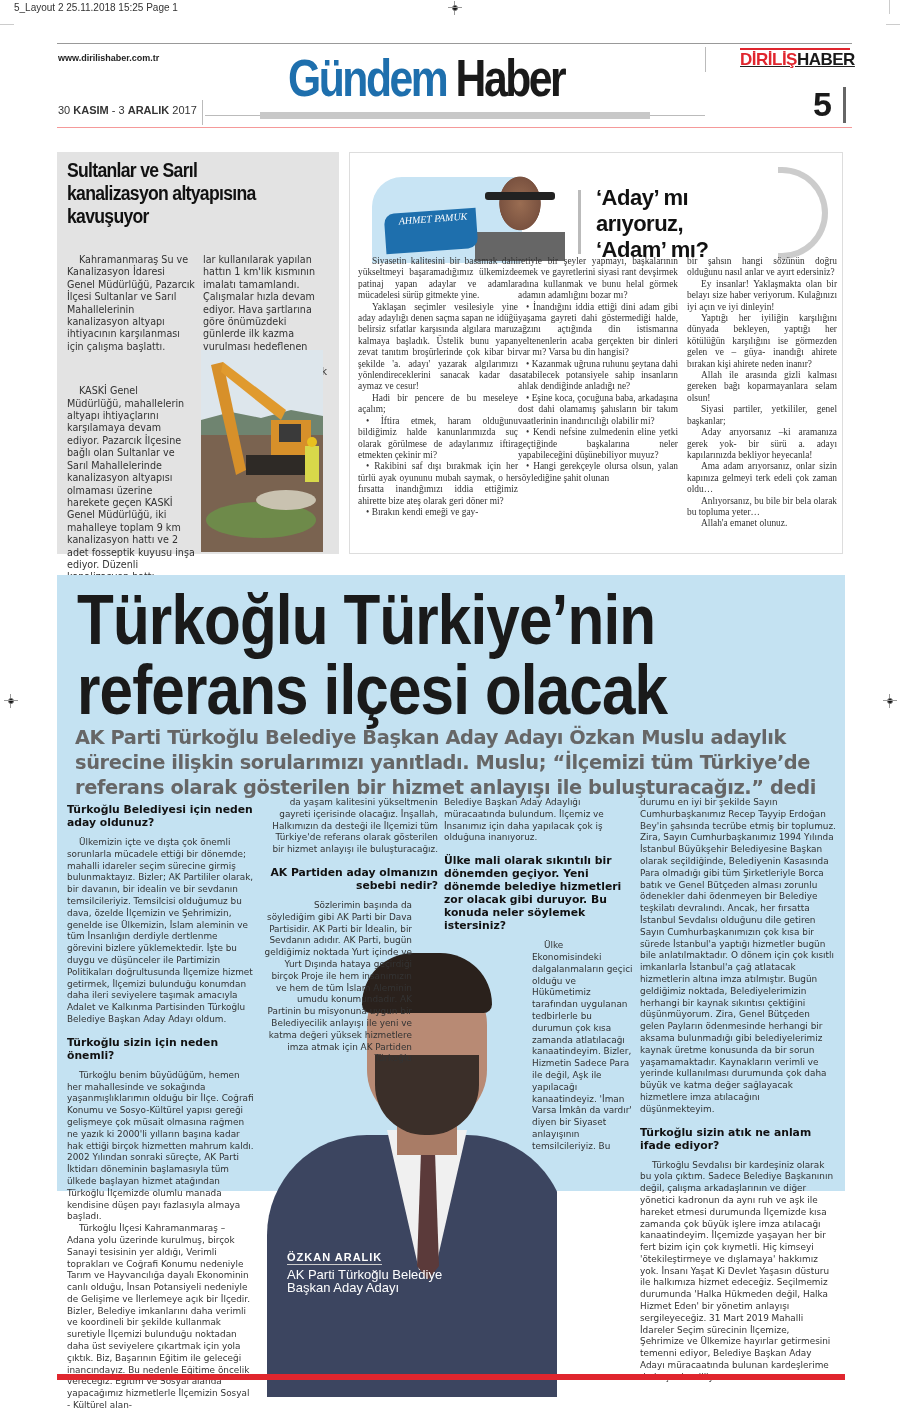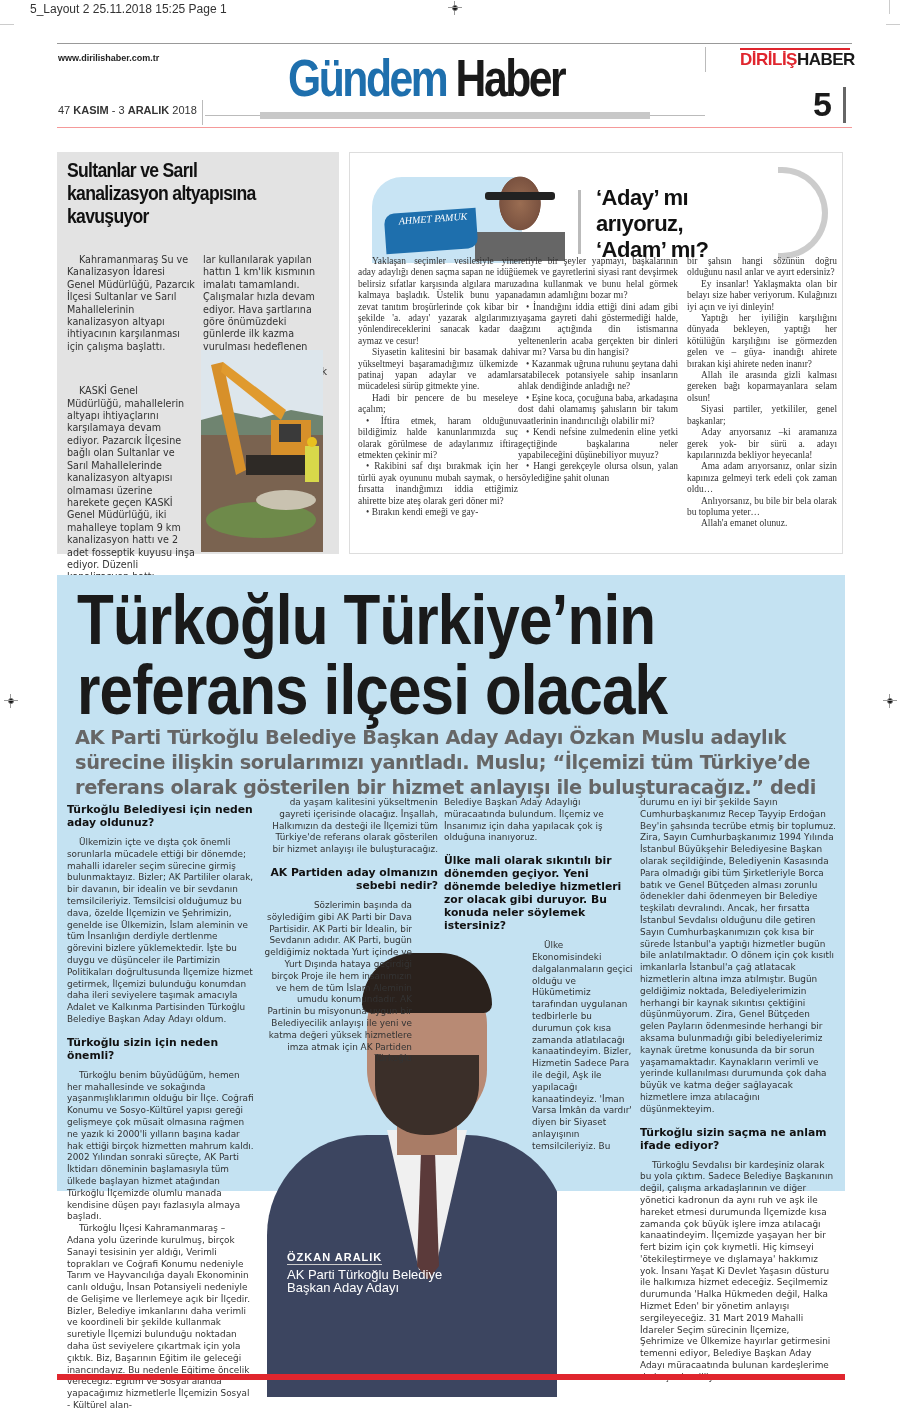--- a/index.html
+++ b/index.html
@@ -1,38 +1,38 @@
 <!DOCTYPE html>
 <html><head>
 <meta charset="utf-8">
 <style>
   * { box-sizing: border-box; margin: 0; padding: 0; }
   html, body { width: 900px; height: 1420px; background: #ffffff; overflow: hidden; }
   body { position: relative; font-family: "DejaVu Sans", sans-serif; color: #222; }
 
-  .slug { position: absolute; left: 30px; top: 2px; font-size: 12px; color: #333; font-family: "Liberation Sans", sans-serif; }
+  .slug { position: absolute; left: 14px; top: 2px; font-size: 10px; color: #333; font-family: "Liberation Sans", sans-serif; }
   .regmark { position: absolute; width: 14px; height: 14px; }
   .regmark::before { content: ""; position: absolute; left: 6px; top: 0; width: 1px; height: 14px; background: #999; }
   .regmark::after { content: ""; position: absolute; left: 0; top: 6px; width: 14px; height: 1px; background: #999; }
   .regmark .dot { position: absolute; left: 4px; top: 4px; width: 6px; height: 6px; border-radius: 50%; background: #111; border: 1px solid #777; }
   .cropline { position: absolute; background: #ccc; }
 
   
   .hdr-top-rule { position: absolute; left: 57px; top: 43px; width: 795px; height: 1px; background: #999; }
   .hdr-bot-rule { position: absolute; left: 57px; top: 127px; width: 795px; height: 1px; background: #e55; opacity: .6; }
   .site-url { position: absolute; left: 58px; top: 53px; font-size: 9px; font-weight: bold; font-family: "Liberation Sans", sans-serif; color: #222; }
   .issue-date { position: absolute; left: 58px; top: 104px; font-size: 11px; font-family: "Liberation Sans", sans-serif; color: #333; }
   .issue-date b { font-weight: bold; }
   .date-vsep { position: absolute; left: 202px; top: 100px; width: 1px; height: 25px; background: #bbb; }
   .masthead { position: absolute; left: 288px; top: 52px; font-family: "Liberation Sans", sans-serif; font-weight: bold; font-size: 52px; letter-spacing: -3px; line-height: 1; transform: scaleX(.82); transform-origin: left top; }
   .masthead .g { color: #1e6fad; }
   .masthead .h { color: #1a1a1a; }
   .masthead-bar { position: absolute; left: 260px; top: 112px; width: 390px; height: 7px; background: #c8c8c8; }
   .masthead-line { position: absolute; left: 205px; top: 115px; width: 500px; height: 1px; background: #bbb; }
-  .brand { position: absolute; left: 740px; top: 50px; font-family: "Liberation Sans", sans-serif; font-weight: bold; font-size: 17px; letter-spacing: -.5px; }
+  .brand { position: absolute; left: 740px; top: 50px; font-family: "Liberation Sans", sans-serif; font-weight: bold; font-size: 17px; letter-spacing: -.5px; text-decoration: underline; }
   .brand .r { color: #e0262e; }
   .brand .k { color: #1a1a1a; }
   .brand-rule { position: absolute; left: 740px; top: 48px; width: 110px; height: 2px; background: #e0262e; }
   .brand-vsep { position: absolute; left: 705px; top: 47px; width: 1px; height: 25px; background: #bbb; }
   .page-num { position: absolute; left: 813px; top: 85px; font-family: "Liberation Sans", sans-serif; font-weight: bold; font-size: 34px; color: #1a1a1a; }
   .page-num-bar { position: absolute; left: 843px; top: 87px; width: 3px; height: 36px; background: #666; }
 
   
   .newsbox { position: absolute; left: 57px; top: 152px; width: 282px; height: 402px; background: #e3e3e3; }
   .newsbox h2 { position: absolute; left: 10px; top: 7px; width: 266px; font-family: "Liberation Sans", sans-serif; font-weight: bold; font-size: 20px; line-height: 23px; letter-spacing: -.8px; transform: scaleX(.88); transform-origin: left; color: #111; }
@@ -97,21 +97,21 @@
   </div>
 <div class="regmark" style="left:883px;top:694px;">
     <span class="dot"></span>
   </div>
 <div class="cropline" style="left:0;top:24px;width:14px;height:1px;"></div>
 <div class="cropline" style="left:886px;top:24px;width:14px;height:1px;"></div>
 <div class="cropline" style="left:889px;top:0;width:1px;height:14px;"></div>
 
 <div class="hdr-top-rule"></div>
 <div class="site-url">www.dirilishaber.com.tr</div>
-<div class="issue-date"><span>47 </span><b>KASIM</b><span> - 3 </span><b>ARALIK</b><span> 2018</span></div>
+<div class="issue-date"><span>30 </span><b>KASIM</b><span> - 3 </span><b>ARALIK</b><span> 2017</span></div>
 <div class="date-vsep"></div>
 <div class="masthead-line"></div>
 <div class="masthead-bar"></div>
 <div class="masthead"><span class="g">Gündem</span>&nbsp;<span class="h">Haber</span></div>
 <div class="brand-vsep"></div>
 <div class="brand-rule"></div>
 <div class="brand"><span class="r">DİRİLİŞ</span><span class="k">HABER</span></div>
 <div class="page-num">5</div>
 <div class="page-num-bar"></div>
 <div class="hdr-bot-rule"></div>
@@ -152,22 +152,22 @@
     <div class="author-name">AHMET PAMUK</div>
     <div class="col-vsep"></div>
     <div class="col-title">
       <div>‘Aday’ mı</div>
       <div>arıyoruz,</div>
       <div>‘Adam’ mı?</div>
     </div>
     <div class="col-arc"></div>
   </div>
   <div class="col-text ct1">
+    <p>Siyasetin kalitesini bir basamak dahi yükseltmeyi başaramadığımız ülkemizde patinaj yapan adaylar ve adamlar mücadelesi sürüp gitmekte yine.</p>
     <p>Yaklaşan seçimler vesilesiyle yine aday adaylığı denen saçma sapan ne idüğü belirsiz sıfatlar karşısında algılara maruz kalmaya başladık. Üstelik bunu yapan zevat tanıtım broşürlerinde çok kibar bir şekilde 'a. adayı' yazarak algılarımızı yönlendireceklerini sanacak kadar da aymaz ve cesur!</p>
-    <p>Siyasetin kalitesini bir basamak dahi yükseltmeyi başaramadığımız ülkemizde patinaj yapan adaylar ve adamlar mücadelesi sürüp gitmekte yine.</p>
     <p>Hadi bir pencere de bu meseleye açalım;</p>
     <p class="b">•       İftira etmek, haram olduğunu bildiğimiz halde kanunlarımızda suç olarak görülmese de adaylarımız iftira etmekten çekinir mi?</p>
     <p class="b">•       Rakibini saf dışı bırakmak için her türlü ayak oyununu mubah saymak, o her fırsatta inandığımızı iddia ettiğimiz ahirette bize ateş olarak geri döner mi?</p>
     <p class="b">•       Bırakın kendi emeği ve gay-</p>
   </div>
   <div class="col-text ct2">
     <p style="text-indent:0">retiyle bir şeyler yapmayı, başkalarının emek ve gayretlerini siyasi rant devşirmek adına kullanmak ve bunu helal görmek adamın adamlığını bozar mı?</p>
     <p class="b">•       İnandığını iddia ettiği dini adam gibi yaşama gayreti dahi göstermediği halde, ağzını açtığında din istismarına yeltenenlerin acaba gerçekten bir dinleri var mı? Varsa bu din hangisi?</p>
     <p class="b">•       Kazanmak uğruna ruhunu şeytana dahi satabilecek potansiyele sahip insanların ahlak dendiğinde anladığı ne?</p>
     <p class="b">•       Eşine koca, çocuğuna baba, arkadaşına dost dahi olamamış şahısların bir takım vaatlerinin inandırıcılığı olabilir mi?</p>
@@ -216,21 +216,21 @@
     <h3 class="mt">AK Partiden aday olmanızın sebebi nedir?</h3>
     <p style="width:150px">Sözlerimin başında da söylediğim gibi AK Parti bir Dava Partisidir. AK Parti bir İdealin, bir Sevdanın adıdır. AK Parti, bugün geldiğimiz noktada Yurt içinde ve Yurt Dışında hataya geçirdiği birçok Proje ile hem insanımızın ve hem de tüm İslam Aleminin umudu konumundadır.  AK Partinin bu misyonuna uygun bir Belediyecilik anlayışı ile yeni ve katma değeri yüksek hizmetlere imza atmak için AK Partiden Türkoğlu</p>
   </div>
   <div class="m-col mc3">
     <p style="text-indent:0">Belediye Başkan Aday Adaylığı müracaatında bulundum. İlçemiz ve İnsanımız için daha yapılacak çok iş olduğuna inanıyoruz.</p>
     <h3 class="mt">Ülke mali olarak sıkıntılı bir dönemden geçiyor.  Yeni dönemde belediye hizmetleri zor olacak gibi duruyor. Bu konuda neler söylemek istersiniz?</h3>
     <p style="margin-left:88px">Ülke Ekonomisindeki dalgalanmaların geçici olduğu ve Hükümetimiz tarafından uygulanan tedbirlerle bu durumun çok kısa zamanda atlatılacağı kanaatindeyim. Bizler, Hizmetin Sadece Para ile değil, Aşk ile yapılacağı kanaatindeyiz. 'İman Varsa İmkân da vardır' diyen bir Siyaset anlayışının temsilcileriyiz. Bu</p>
   </div>
   <div class="m-col mc4">
     <p style="text-indent:0">durumu en iyi bir şekilde Sayın Cumhurbaşkanımız Recep Tayyip Erdoğan Bey'in şahsında tecrübe etmiş bir toplumuz. Zira, Sayın Cumhurbaşkanımız 1994 Yılında İstanbul Büyükşehir Belediyesine Başkan olarak seçildiğinde, Belediyenin Kasasında Para olmadığı gibi tüm Şirketleriyle Borca batık ve Genel Bütçeden alması zorunlu ödenekler dahi ödenmeyen bir Belediye teşkilatı devralındı. Ancak, her fırsatta İstanbul Sevdalısı olduğunu dile getiren Sayın Cumhurbaşkanımızın çok kısa bir sürede İstanbul'a yaptığı hizmetler bugün bile anlatılmaktadır. O dönem için çok kısıtlı imkanlarla İstanbul'a çağ atlatacak hizmetlerin altına imza atılmıştır. Bugün geldiğimiz noktada, Belediyelerimizin herhangi bir kaynak sıkıntısı çektiğini düşünmüyorum. Zira, Genel Bütçeden gelen Payların ödenmesinde herhangi bir aksama bulunmadığı gibi belediyelerimiz kaynak üretme konusunda da bir sorun yaşamamaktadır. Kaynakların verimli ve yerinde kullanılması durumunda çok daha büyük ve katma değer sağlayacak hizmetlere imza atılacağını düşünmekteyim.</p>
-    <h3 class="mt">Türkoğlu sizin saçma ne anlam ifade ediyor?</h3>
+    <h3 class="mt">Türkoğlu sizin atık ne anlam ifade ediyor?</h3>
     <p>Türkoğlu Sevdalısı bir kardeşiniz olarak bu yola çıktım. Sadece Belediye Başkanının değil, çalışma arkadaşlarının ve diğer yönetici kadronun da aynı ruh ve aşk ile hareket etmesi durumunda İlçemizde kısa zamanda çok büyük işlere imza atılacağı kanaatindeyim. İlçemizde yaşayan her bir fert bizim için çok kıymetli. Hiç kimseyi 'ötekileştirmeye ve dışlamaya' hakkımız yok. İnsanı Yaşat Ki Devlet Yaşasın düsturu ile halkımıza hizmet edeceğiz. Seçilmemiz durumunda 'Halka Hükmeden değil, Halka Hizmet Eden' bir yönetim anlayışı sergileyeceğiz. 31 Mart 2019 Mahalli İdareler Seçim sürecinin İlçemize, Şehrimize ve Ülkemize hayırlar getirmesini temenni ediyor, Belediye Başkan Aday Adayı müracaatında bulunan kardeşlerime de başarılar diliyorum.</p>
   </div>
 
   <div class="caption">
     <div class="nm">ÖZKAN ARALIK</div>
     <div class="role">
       <div>AK Parti Türkoğlu Belediye</div>
       <div>Başkan Aday Adayı</div>
     </div>
   </div>

